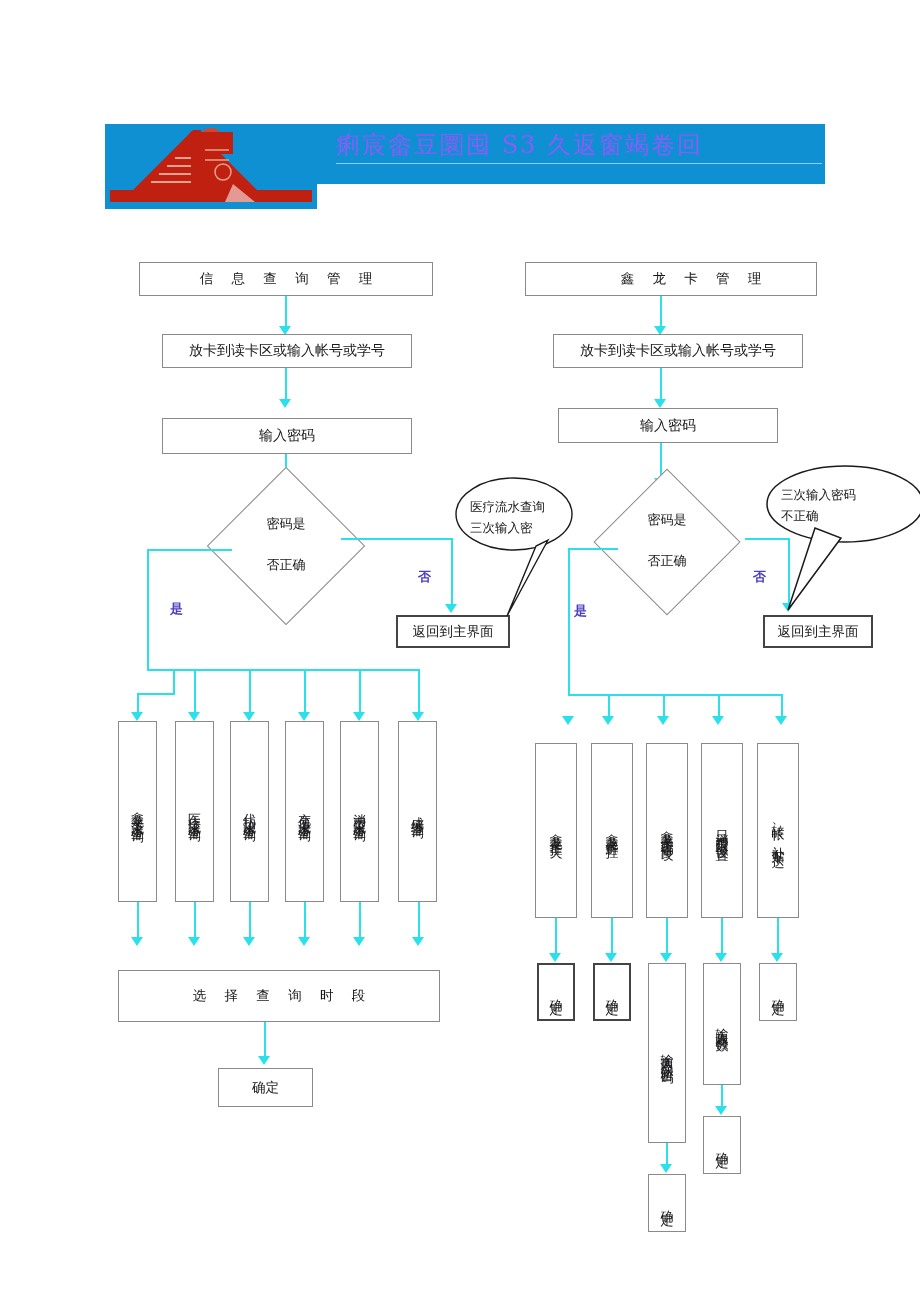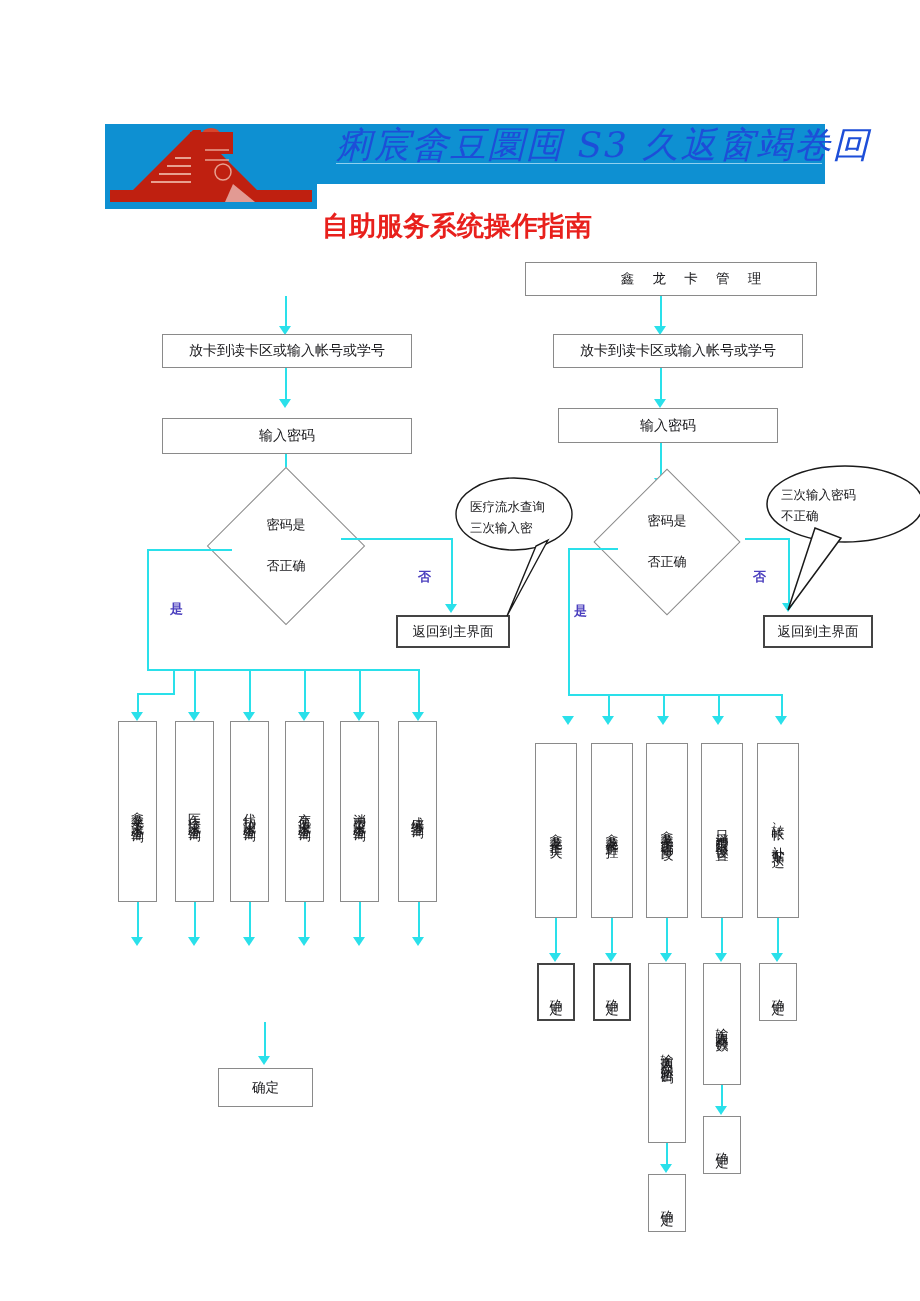--- a/index.html
+++ b/index.html
@@ -16,25 +16,24 @@
   .hdr-logo{
     position:absolute;left:105px;top:124px;width:212px;height:85px;
     background:#0e90d2;
   }
   .hdr-bar{
     position:absolute;left:317px;top:124px;width:508px;height:60px;
     background:#0e90d2;
   }
   .hdr-cn{
     position:absolute;left:336px;top:128px;width:480px;height:34px;
-    color:#1d4ed8;
-    font-size:36px;letter-spacing:2px;white-space:nowrap;
+    color:#8b5cf6;
+    font-size:24px;letter-spacing:2px;white-space:nowrap;
     font-family:"DejaVu Serif","Liberation Serif",serif;
     line-height:34px;
-    font-style:italic;
   }
   .hdr-en{
     position:absolute;left:339px;top:166px;width:480px;height:14px;
     color:#ffffff;font-weight:bold;font-size:11px;
     letter-spacing:.2px;white-space:nowrap;line-height:14px;
   }
   .hdr-rule{
     position:absolute;left:336px;top:163px;width:486px;height:1px;
     background:#8fd0ef;
   }
@@ -66,21 +65,21 @@
   
   .diamond{position:absolute;}
   .diamond .dshape{
     position:absolute;left:0;top:0;width:100%;height:100%;
     border:1px solid #8a8a8a;box-sizing:border-box;
     transform:rotate(45deg);background:#fff;
   }
   .diamond .dtext{
     position:absolute;left:0;top:0;width:100%;height:100%;
     display:flex;flex-direction:column;align-items:center;justify-content:center;
-    font-family:Liberation Sans, sans-serif;
+    font-family:Liberation Mono, monospace;
     font-size:13px;color:#17171a;line-height:1.45;gap:22px;
   }
 
   
   .ln{position:absolute;background:#2ae0ea;}
   .lnh{height:2px;}
   .lnv{width:2px;}
   .arw{
     position:absolute;width:0;height:0;
     border-left:6px solid transparent;border-right:6px solid transparent;
@@ -129,22 +128,22 @@
         <circle cx="118" cy="48" r="8"></circle>
       </g>
       <path d="M128 60 L150 78 L120 78 Z" fill="#ffffff" opacity=".55"></path>
     </svg>
   </div>
 
   <div class="hdr-bar"></div>
   <div class="hdr-cn">痢宸畲豆圜囤 S3 久返窗竭卷回</div>
   <div class="hdr-rule"></div>
 
-  <div class="page-title">自助服务系统操作指南</div>
-
+
+  <div class="box spaced" style="left:139px;top:262px;width:294px;height:34px;">信 息 查 询 管 理</div>
 
   <div class="ln lnv" style="left:285px;top:296px;height:33px;"></div>
   <div class="arw" style="left:279px;top:326px;"></div>
 
   <div class="box" style="left:162px;top:334px;width:250px;height:34px;font-size:14px;">放卡到读卡区或输入帐号或学号</div>
 
   <div class="ln lnv" style="left:285px;top:368px;height:34px;"></div>
   <div class="arw" style="left:279px;top:399px;"></div>
 
   <div class="box" style="left:162px;top:418px;width:250px;height:36px;font-size:14px;">输入密码</div>
@@ -212,20 +211,21 @@
   <div class="arw" style="left:188px;top:937px;"></div>
   <div class="ln lnv" style="left:249px;top:902px;height:38px;"></div>
   <div class="arw" style="left:243px;top:937px;"></div>
   <div class="ln lnv" style="left:304px;top:902px;height:38px;"></div>
   <div class="arw" style="left:298px;top:937px;"></div>
   <div class="ln lnv" style="left:359px;top:902px;height:38px;"></div>
   <div class="arw" style="left:353px;top:937px;"></div>
   <div class="ln lnv" style="left:418px;top:902px;height:38px;"></div>
   <div class="arw" style="left:412px;top:937px;"></div>
 
+  <div class="box spaced" style="left:118px;top:970px;width:322px;height:52px;">选 择 查 询 时 段</div>
 
   <div class="ln lnv" style="left:264px;top:1022px;height:37px;"></div>
   <div class="arw" style="left:258px;top:1056px;"></div>
 
   <div class="box" style="left:218px;top:1068px;width:95px;height:39px;font-size:13.5px;">确定</div>
 
   <div class="box spaced" style="left:525px;top:262px;width:292px;height:34px;padding-left:40px;">鑫 龙 卡 管 理</div>
 
   <div class="ln lnv" style="left:660px;top:296px;height:33px;"></div>
   <div class="arw" style="left:654px;top:326px;"></div>

